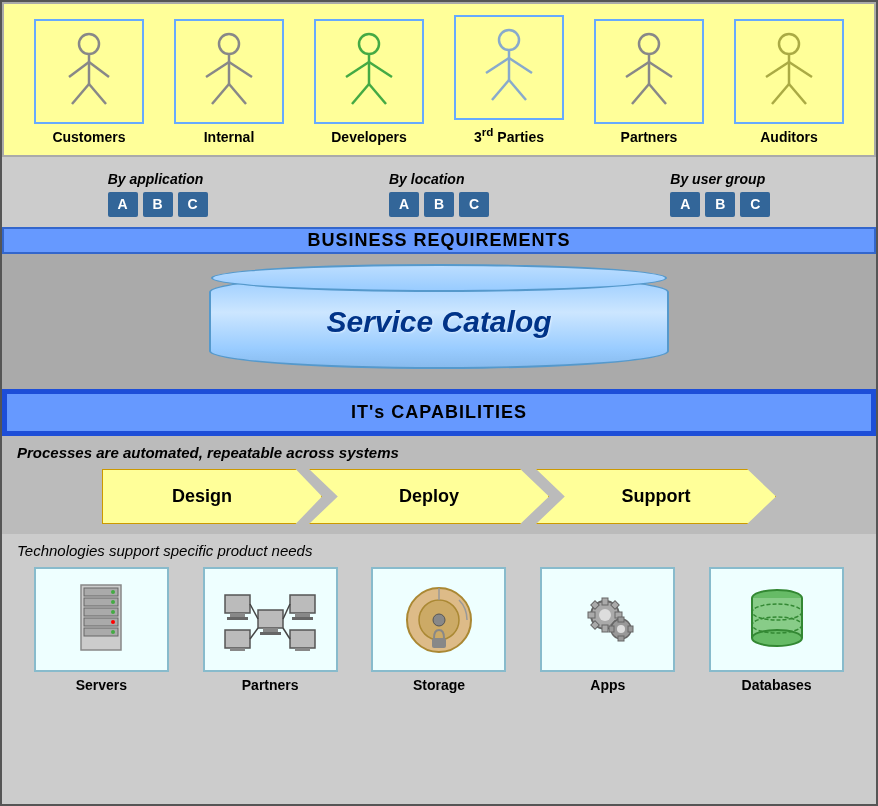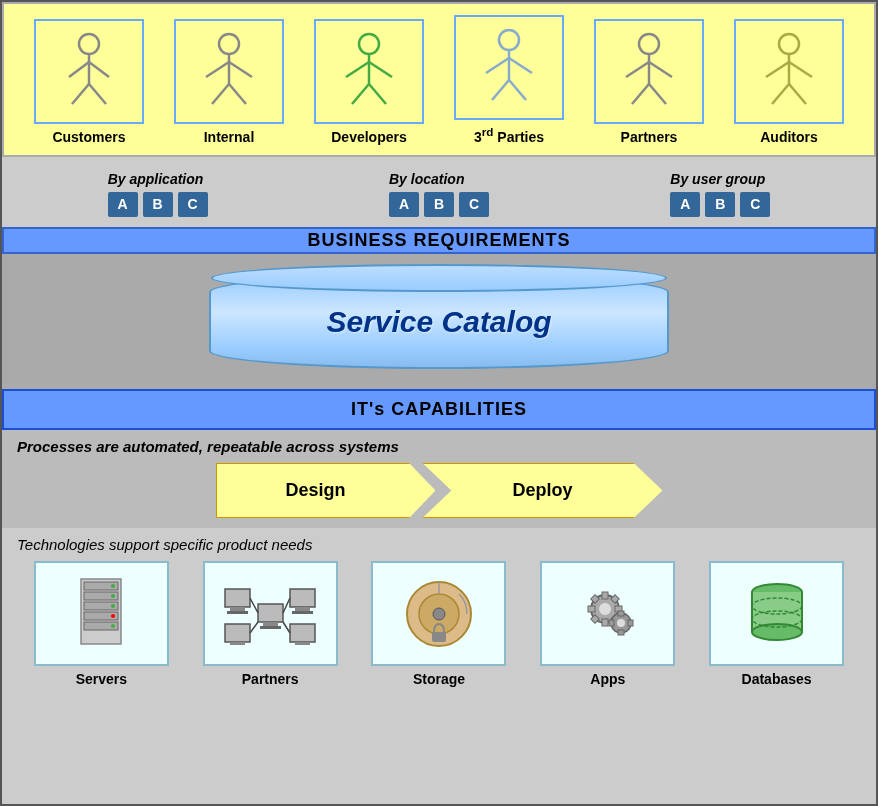--- a/index.html
+++ b/index.html
@@ -153,21 +153,21 @@
       font-style: italic;
       font-weight: bold;
       color: #003388;
       z-index: 1;
       text-shadow: 1px 1px 2px rgba(255,255,255,0.5);
     }
 
     
     .it-cap-bar {
       background: #6699ff;
-      border: 2px solid #1d4ed8;
+      border: 5px solid #1d4ed8;
       text-align: center;
       padding: 8px;
       font-size: 18px;
       font-weight: bold;
       color: #000;
       letter-spacing: 1px;
     }
 
     
     .processes-section {
@@ -401,20 +401,23 @@
   </div>
 
   <div class="processes-section">
     <div class="processes-subtitle">Processes are automated, repeatable across systems</div>
     <div class="arrow-row">
       <div class="arrow-box first">
         <span>Design</span>
       </div>
       <div class="arrow-box middle">
         <span>Deploy</span>
+      </div>
+      <div class="arrow-box last">
+        <span>Support</span>
       </div>
     </div>
   </div>
 
   <div class="tech-section">
     <div class="tech-subtitle">Technologies support specific product needs</div>
     <div class="tech-icons-row">
 
       <div class="tech-item">
         <div class="tech-icon-box">

